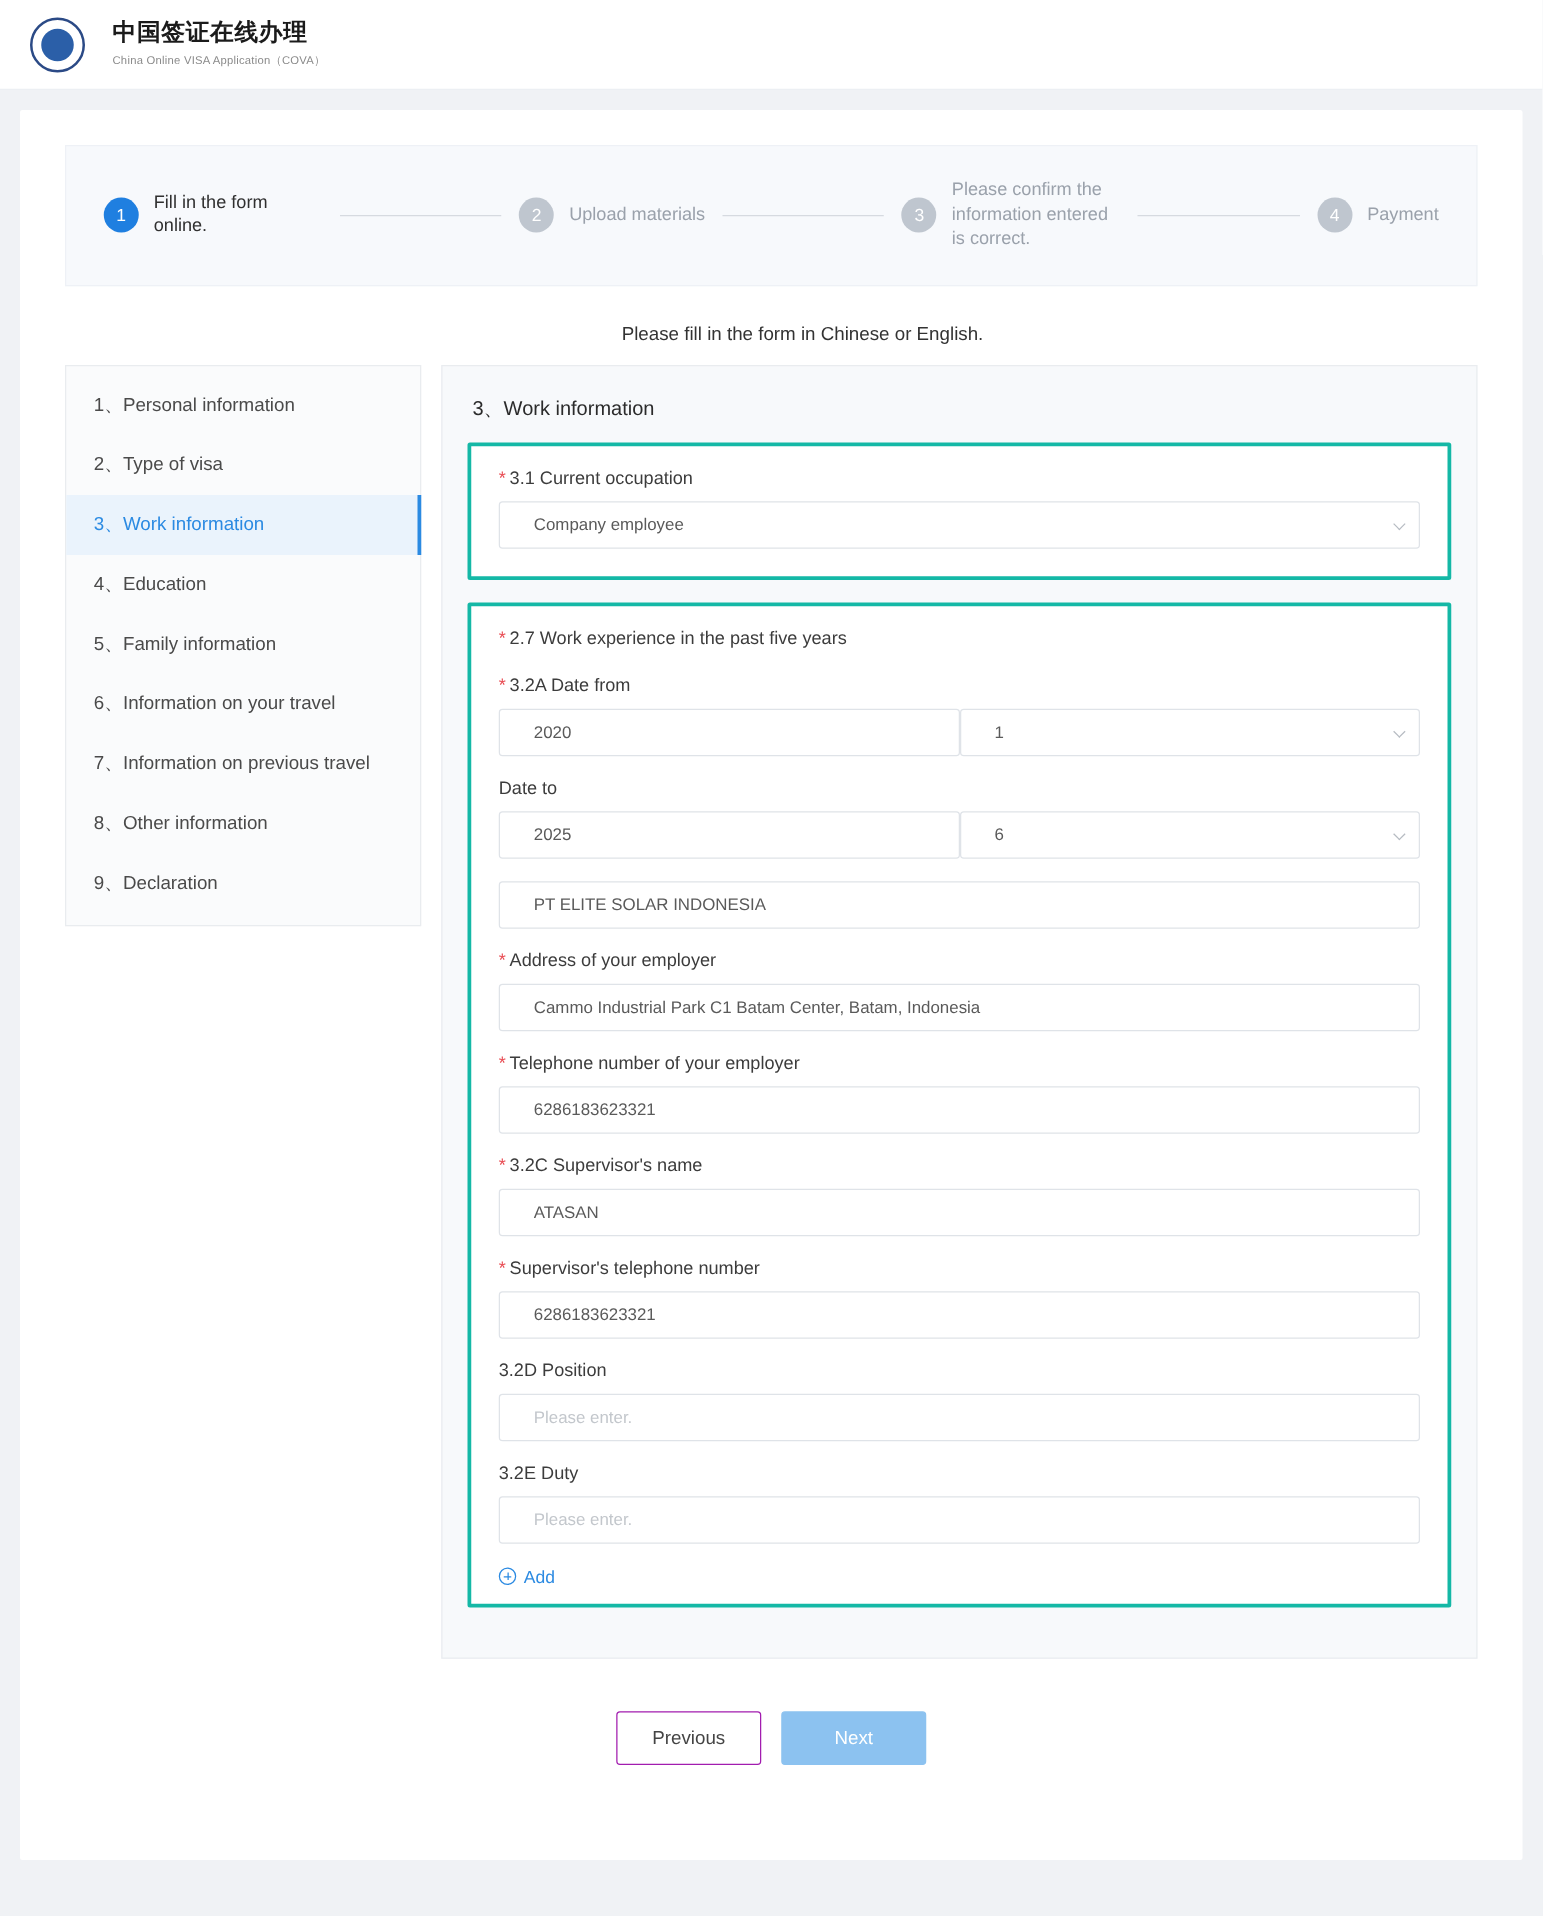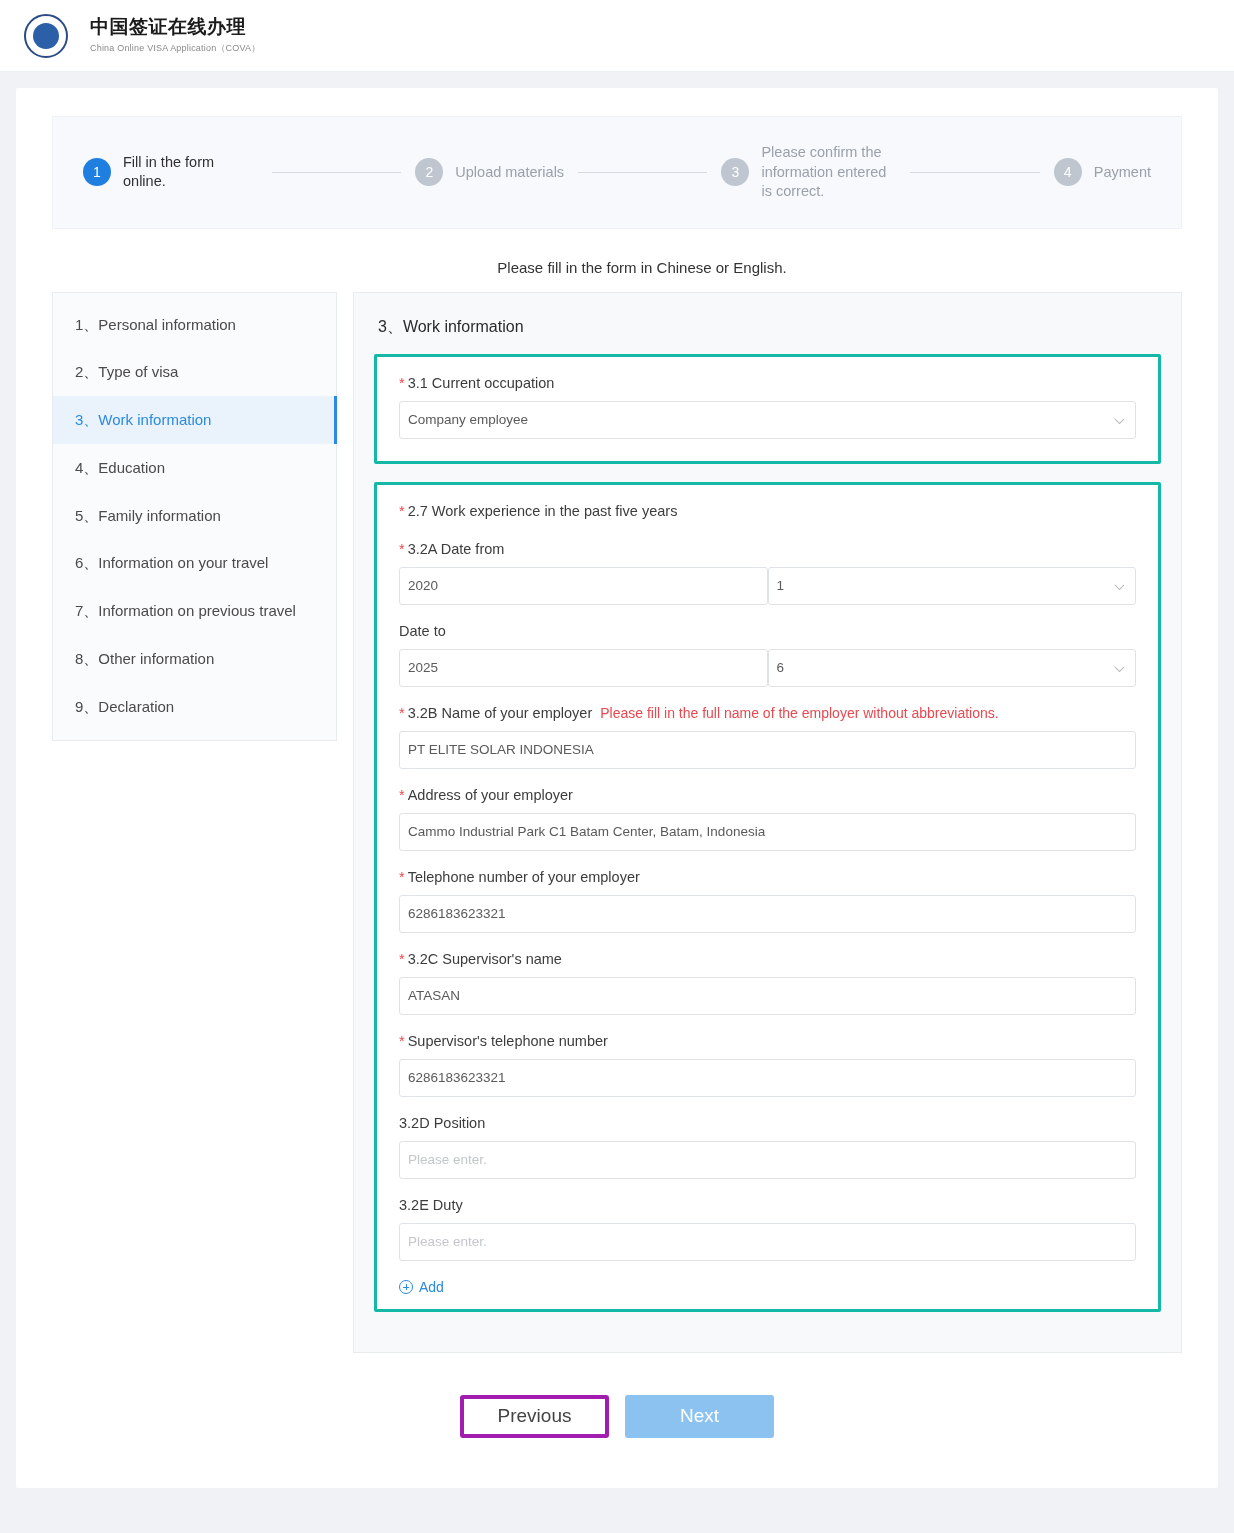--- a/index.html
+++ b/index.html
@@ -184,21 +184,21 @@
   }
 
   .input {
     width: 100%;
     height: 38px;
     border: 1px solid #dfe3e8;
     border-radius: 3px;
     background: #fff;
     font-size: 13.5px;
     color: #5a5a5a;
-    padding: 0 8px;
+    padding: 0 27px;
     font-family: "Liberation Sans", sans-serif;
     outline: none;
   }
   .input::placeholder { color: #c3c7cc; }
   .input.ph { color: #c3c7cc; }
 
   .select-wrap { position: relative; width: 100%; }
   .select-wrap .chev {
     position: absolute;
     right: 13px; top: 50%;
@@ -245,25 +245,25 @@
   .plus-circle::after { top: 3px; bottom: 3px; left: 6px; width: 1px; }
 
   
   .footer-btns {
     display: flex;
     justify-content: center;
     gap: 16px;
     margin-top: 42px;
   }
   .btn {
-    width: 149px;
+    width: 116px;
     height: 43px;
-    font-size: 19px;
+    font-size: 15px;
     border-radius: 3px;
-    border: 4px solid #a21caf;
+    border: 1px solid #a21caf;
     background: #fff;
     color: #444;
     cursor: pointer;
     font-family: "Liberation Sans", sans-serif;
   }
   .btn.primary {
     background: #8cc2f0;
     border-color: #8cc2f0;
     color: #ffffff;
   }
@@ -362,23 +362,20 @@
               <input class="input" value="2025" style="">
             </div>
             <div class="select-wrap">
               <input class="input" readonly="" value="6" style="">
               <span class="chev"></span>
             </div>
           </div>
         </div>
 
         <div class="field">
-          <div class="flabel">
-            <span class="req">*</span><span>3.2B Name of your employer</span><span class="hint-red">Please fill in the full name of the employer without abbreviations.</span>
-          </div>
           <input class="input" value="PT ELITE SOLAR INDONESIA" style="">
         </div>
 
         <div class="field">
           <div class="flabel">
             <span class="req">*</span><span>Address of your employer</span>
           </div>
           <input class="input" value="Cammo Industrial Park C1 Batam Center, Batam, Indonesia" style="">
         </div>
 

